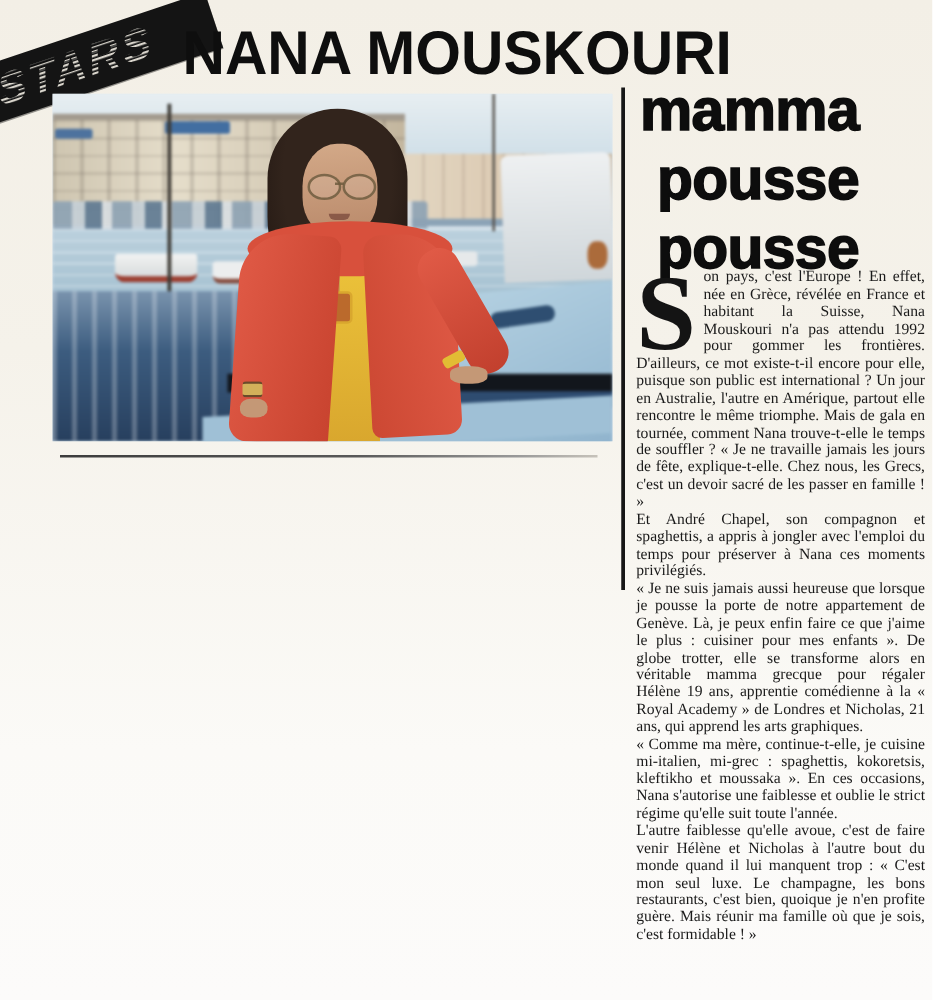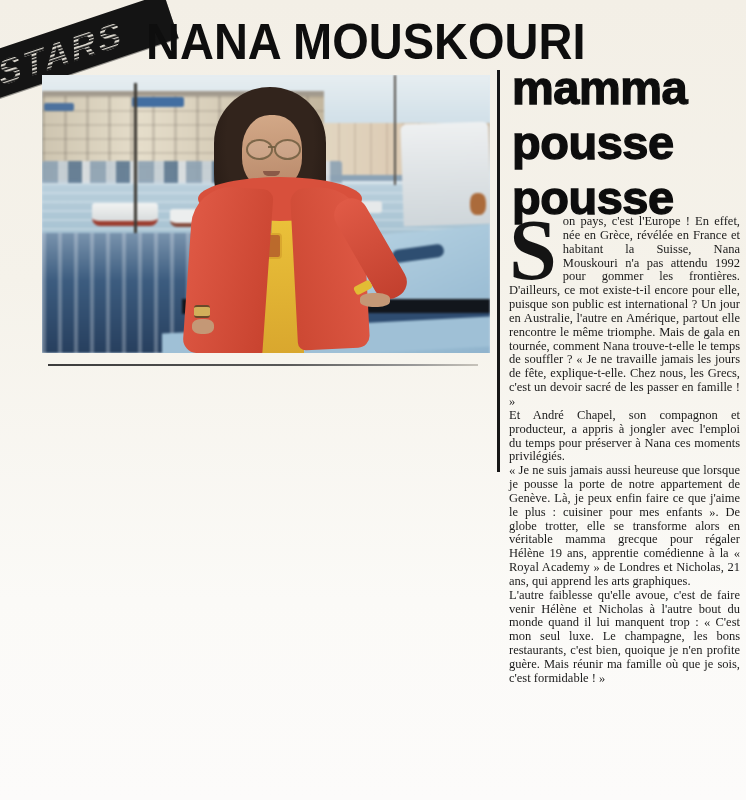--- a/index.html
+++ b/index.html
@@ -32,21 +32,21 @@
     position:absolute;left:146px;top:13px;margin:0;
     font-size:47px;font-weight:900;letter-spacing:0;
     color:#0e0e0e;transform:scaleY(1.05);transform-origin:left top;
     white-space:nowrap;
   }
 
   
   .subtitle{
     position:absolute;left:512px;top:60px;
     font-size:47px;font-weight:bold;line-height:55px;letter-spacing:-.5px;
-    color:#0d0d0d;-webkit-text-stroke:1.3px #0d0d0d;
+    color:#0d0d0d;text-align:right;-webkit-text-stroke:1.3px #0d0d0d;
   }
 
   
   .vert-rule{position:absolute;left:497px;top:70px;width:3px;height:402px;background:#161616;}
   .photo-rule{position:absolute;left:48px;top:364px;width:430px;height:2px;
     background:linear-gradient(90deg,#3c3c3c,#585858 55%,#999 85%,#c6c2ba);}
 
   
   .photo{position:absolute;left:42px;top:75px;width:448px;height:278px;overflow:hidden;
     background:linear-gradient(#e3ecf1,#ccdce8);}
@@ -201,18 +201,19 @@
   <div class="vert-rule"></div>
 
   <div class="subtitle">
     <div>mamma</div>
     <div>pousse</div>
     <div>pousse</div>
   </div>
 
   <div class="article">
     <p><span class="dropcap">S</span><span>on pays, c'est l'Europe ! En effet, née en Grèce, révélée en France et habitant la Suisse, Nana Mouskouri n'a pas attendu 1992 pour gommer les frontières. D'ailleurs, ce mot existe-t-il encore pour elle, puisque son public est international ? Un jour en Australie, l'autre en Amérique, partout elle rencontre le même triomphe. Mais de gala en tournée, comment Nana trouve-t-elle le temps de souffler ? « Je ne travaille jamais les jours de fête, explique-t-elle. Chez nous, les Grecs, c'est un devoir sacré de les passer en famille ! »</span></p>
-    <p>Et André Chapel, son compagnon et producteur, a appris à jongler avec l'emploi du temps pour préserver à Nana ces moments privilégiés.</p>
+    <p>Et André Chapel, son compagnon et spaghettis, a appris à jongler avec l'emploi du temps pour préserver à Nana ces moments privilégiés.</p>
     <p>« Je ne suis jamais aussi heureuse que lorsque je pousse la porte de notre appartement de Genève. Là, je peux enfin faire ce que j'aime le plus : cuisiner pour mes enfants ». De globe trotter, elle se transforme alors en véritable mamma grecque pour régaler Hélène 19 ans, apprentie comédienne à la « Royal Academy » de Londres et Nicholas, 21 ans, qui apprend les arts graphiques.</p>
+    <p>« Comme ma mère, continue-t-elle, je cuisine mi-italien, mi-grec : spaghettis, kokoretsis, kleftikho et moussaka ». En ces occasions, Nana s'autorise une faiblesse et oublie le strict régime qu'elle suit toute l'année.</p>
     <p>L'autre faiblesse qu'elle avoue, c'est de faire venir Hélène et Nicholas à l'autre bout du monde quand il lui manquent trop : « C'est mon seul luxe. Le champagne, les bons restaurants, c'est bien, quoique je n'en profite guère. Mais réunir ma famille où que je sois, c'est formidable ! »</p>
   </div>
 
 </div>
 
 </body></html>

